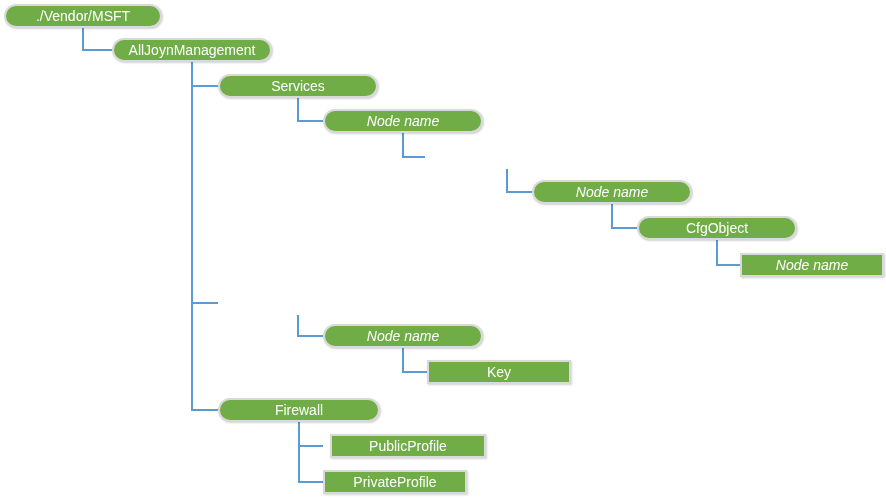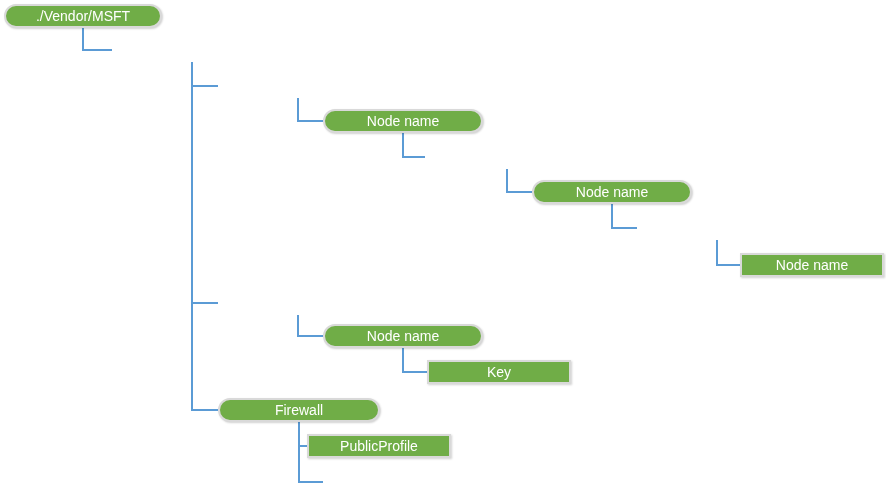--- a/index.html
+++ b/index.html
@@ -22,21 +22,21 @@
     color: var(--node-text, #ffffff);
     font-size: 14px;
     line-height: 1;
     border: 2px solid var(--node-border, #d9d9d9);
     box-shadow: 1px 1px 2px rgba(0,0,0,0.18);
     white-space: nowrap;
     overflow: hidden;
   }
   .pill { border-radius: 12px; text-align: center; }
   .rect { border-radius: 0; }
-  .italic { }
+  .italic { font-style: italic; }
   .cv {
     position: absolute;
     width: 2px;
     background: var(--line, #5B9BD5);
   }
   .ch {
     position: absolute;
     height: 2px;
     background: var(--line, #5B9BD5);
   }
@@ -73,21 +73,25 @@
   <div class="ch" style="left:297px;top:335px;width:26px"></div>
 
   <div class="cv" style="left:402px;top:348px;height:24px"></div>
   <div class="ch" style="left:402px;top:371px;width:25px"></div>
 
   <div class="cv" style="left:298px;top:422px;height:61px"></div>
   <div class="ch" style="left:298px;top:445px;width:25px"></div>
   <div class="ch" style="left:298px;top:481px;width:25px"></div>
 
   <div class="node pill" style="left:4px;top:4px;width:158px">./Vendor/MSFT</div>
+  <div class="node pill" style="left:112px;top:38px;width:160px">AllJoynManagement</div>
+  <div class="node pill" style="left:218px;top:74px;width:160px">Services</div>
   <div class="node pill italic" style="left:323px;top:109px;width:160px">Node name</div>
   <div class="node pill italic" style="left:532px;top:180px;width:160px">Node name</div>
+  <div class="node pill" style="left:637px;top:216px;width:160px">CfgObject</div>
   <div class="node rect italic" style="left:740px;top:253px;width:144px">Node name</div>
   <div class="node pill italic" style="left:323px;top:324px;width:160px">Node name</div>
   <div class="node pill" style="left:218px;top:398px;width:162px">Firewall</div>
   <div class="node rect" style="left:427px;top:360px;width:144px">Key</div>
-  <div class="node rect" style="left:307px;top:434px;width:144px">PublicProfile</div>
+  <div class="node rect" style="left:330px;top:434px;width:156px">PublicProfile</div>
+  <div class="node rect" style="left:323px;top:470px;width:144px">PrivateProfile</div>
 
 </div>
 
 </body></html>

